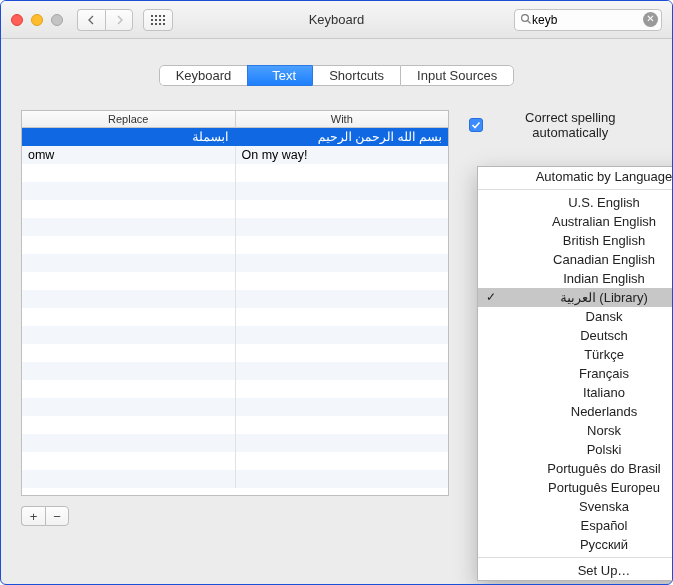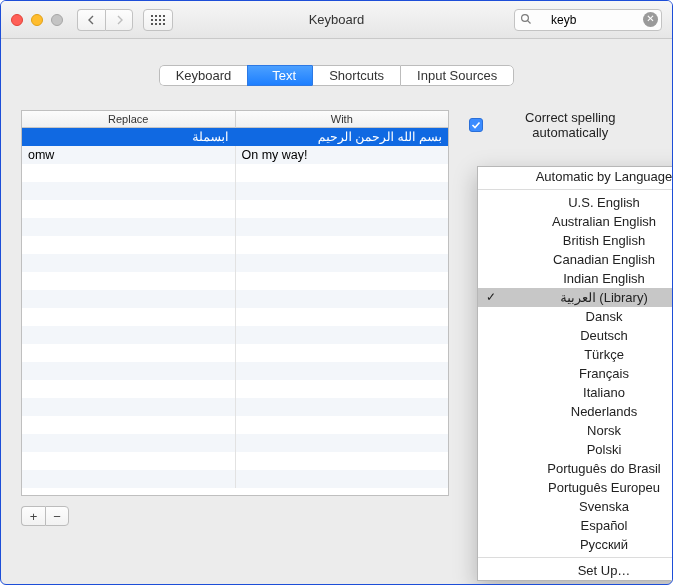--- a/index.html
+++ b/index.html
@@ -73,21 +73,21 @@
   font-size:13px;
   pointer-events:none;
 }
 .searchwrap {
   margin-left:auto;
   position:relative;
   width:148px;
 }
 .searchinput {
   width:100%; height:22px; border-radius:4px; border:1px solid #c3c3c3;
-  padding:2px 22px 2px 36px; font-size:12px; background:#fdfdfd;
+  padding:2px 22px 2px 17px; font-size:12px; background:#fdfdfd;
 }
 .sicon {position:absolute; left:6px; top:4px; color:#7b7b7b;}
 .clearicon {position:absolute; right:4px; top:3px; width:15px; height:15px; border-radius:50%; background:#9a9a9a; color:#fff; display:flex; align-items:center; justify-content:center; font-size:10px; line-height:1;}
 .content {
   padding: 26px 20px 0 20px;
   position:relative;
 }
 .tabbar {
   display:flex; justify-content:center; margin-bottom:24px;
 }

